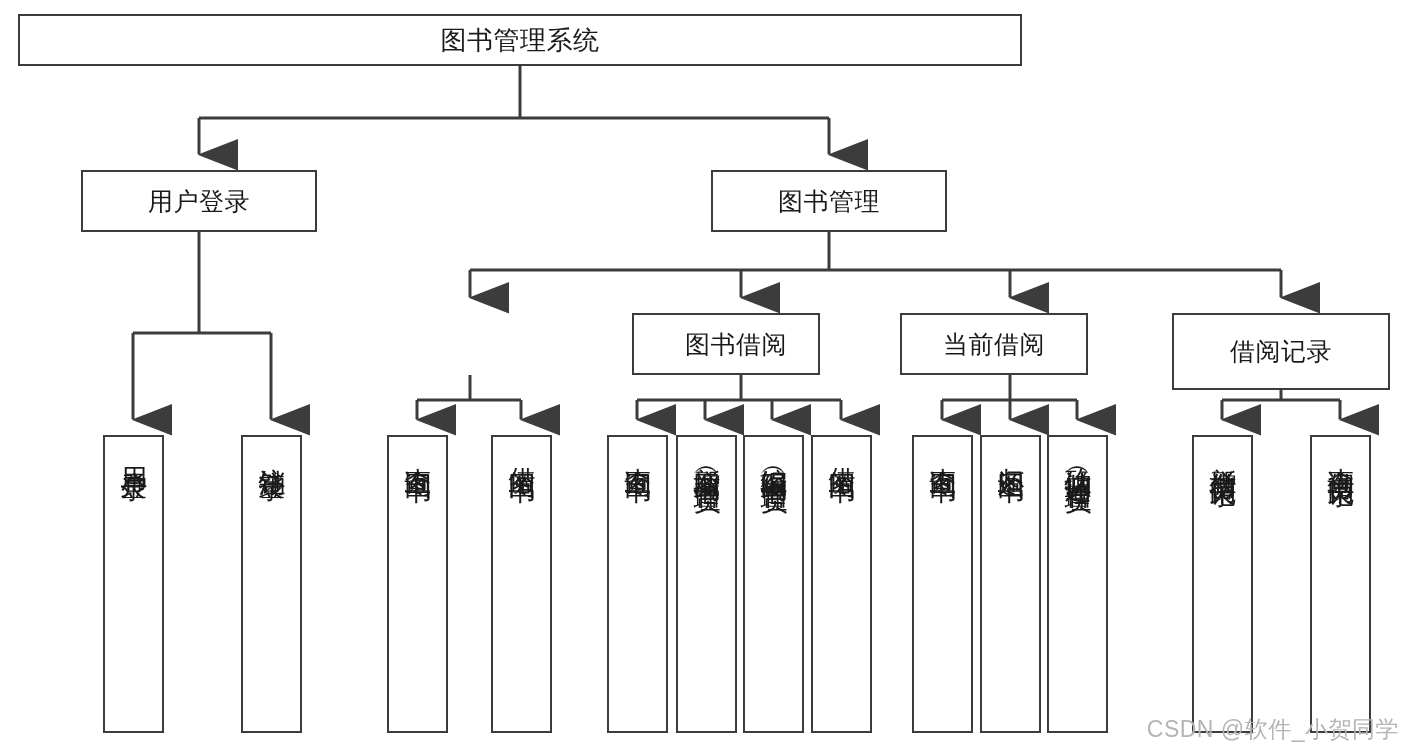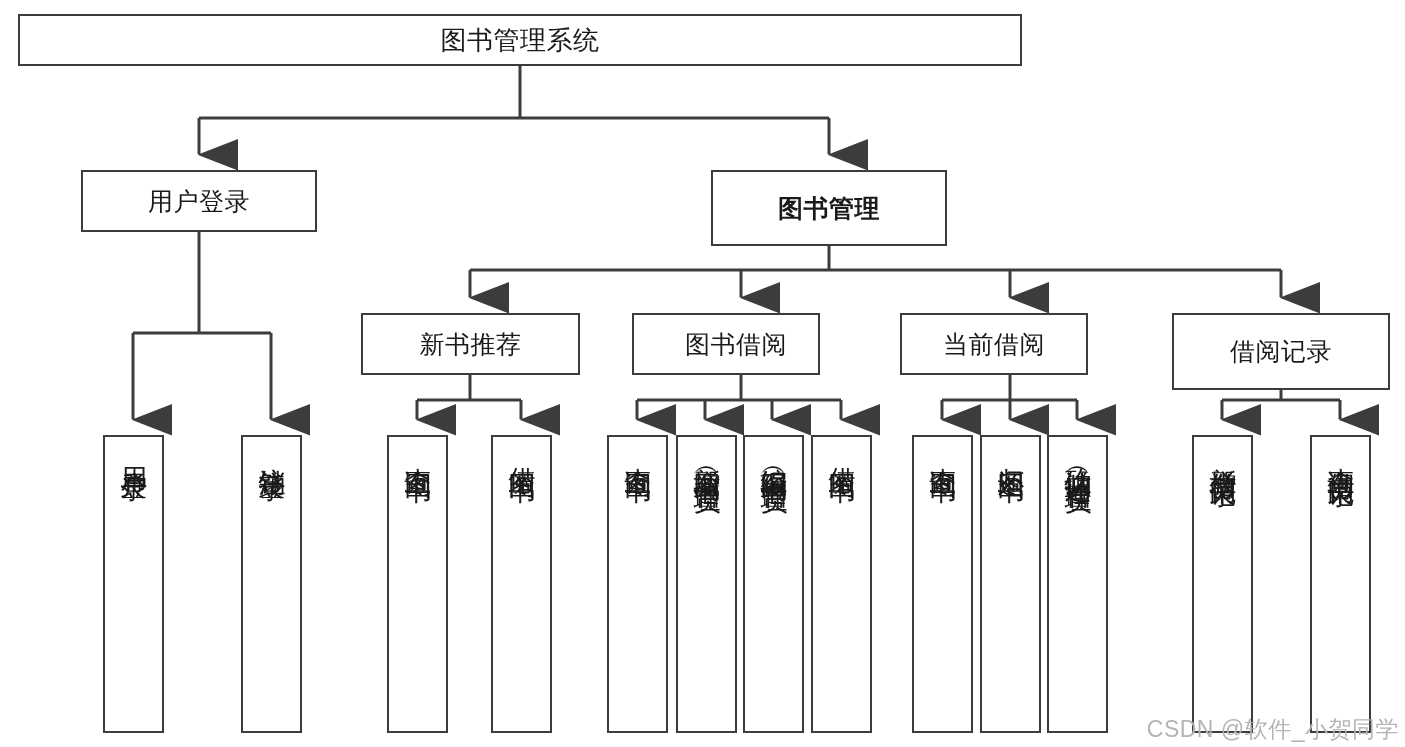--- a/index.html
+++ b/index.html
@@ -127,27 +127,24 @@
     </g>
   </svg>
 
   <div class="node root horiz" style="left:18px;top:14px;width:1004px;height:52px;">
     <span class="node-label">图书管理系统</span>
   </div>
 
   <div class="node horiz" style="left:81px;top:170px;width:236px;height:62px;">
     <span class="node-label">用户登录</span>
   </div>
-  <div class="node horiz" style="left:711px;top:170px;width:236px;height:76px;font-weight:bold;">
+  <div class="node horiz" style="left:711px;top:170px;width:236px;height:62px;">
     <span class="node-label">图书管理</span>
   </div>
 
-  <div class="node horiz" style="left:361px;top:313px;width:219px;height:62px;">
-    <span class="node-label">新书推荐</span>
-  </div>
   <div class="node horiz" style="left:632px;top:313px;width:188px;height:62px;padding-left:20px;">
     <span class="node-label">图书借阅</span>
   </div>
   <div class="node horiz" style="left:900px;top:313px;width:188px;height:62px;">
     <span class="node-label">当前借阅</span>
   </div>
   <div class="node horiz" style="left:1172px;top:313px;width:218px;height:77px;">
     <span class="node-label">借阅记录</span>
   </div>
 

